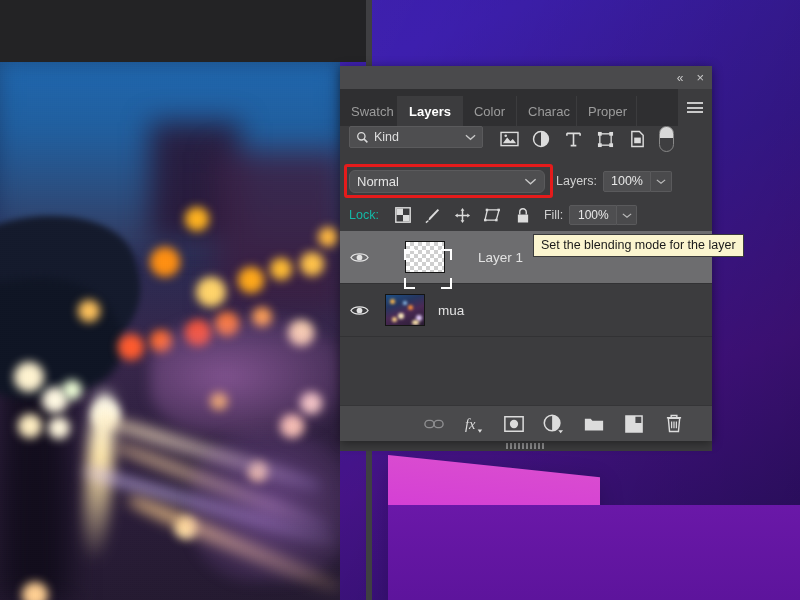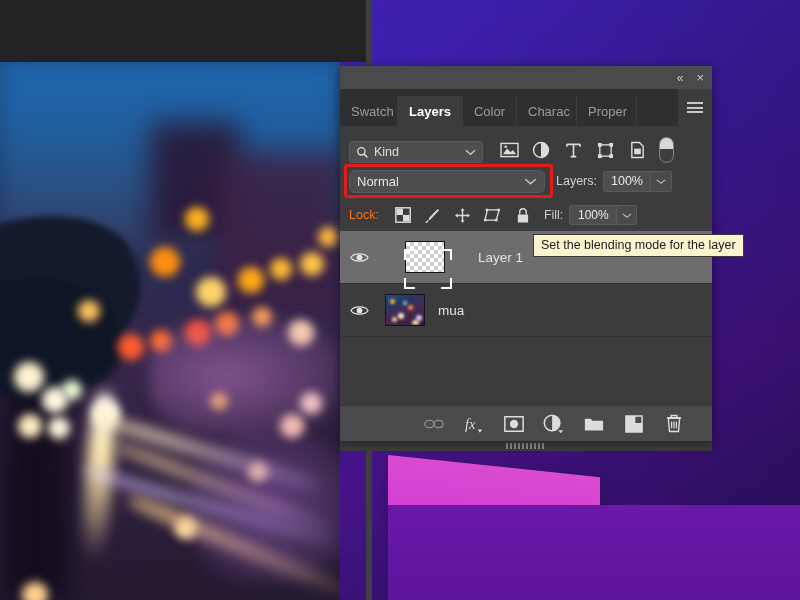--- a/index.html
+++ b/index.html
@@ -103,21 +103,21 @@
   .tab.clip{ max-width:58px; }
   .tab.clip2{ max-width:60px; }
   .tabmenu{
     margin-left:auto; display:flex; align-items:center; justify-content:center;
     width:34px; background:#3c3c3e; cursor:pointer;
   }
   .hamb{ width:16px; height:11px; display:flex; flex-direction:column; justify-content:space-between; }
   .hamb i{ display:block; height:2px; background:#c9c9c9; }
 
   .filterrow{
-    height:37px; display:flex; align-items:flex-end; padding:0 9px; gap:0;
+    height:37px; display:flex; align-items:flex-start; padding:0 9px; gap:0;
     background:#3c3c3e;
   }
   .kindsel{
     width:134px; height:22px; background:#4e4e50; border:1px solid #5a5a5c;
     border-radius:2px; display:flex; align-items:center; padding:0 6px;
     gap:5px; font-size:12.5px; color:#dedede; cursor:pointer;
   }
   .kindsel .chev{ margin-left:auto; }
   .ficons{ display:flex; align-items:center; gap:0; margin-left:10px; }
   .ficon{
@@ -154,21 +154,21 @@
   .op-chev{
     width:21px; height:21px; background:#4a4a4c; border:1px solid #5a5a5c;
     border-left:none; border-radius:0 2px 2px 0;
     display:flex; align-items:center; justify-content:center; cursor:pointer;
   }
 
   .lockrow{
     height:32px; display:flex; align-items:center; padding:0 9px;
     background:#3c3c3e; position:relative;
   }
-  .lock-label{ font-size:12.5px; color:#f97316; margin-right:9px; }
+  .lock-label{ font-size:12.5px; color:#14b8a6; margin-right:9px; }
   .lockicon{
     width:30px; height:24px; display:flex; align-items:center; justify-content:center;
     cursor:pointer;
   }
   .fill-label{ font-size:12.5px; color:#cfcfcf; margin-left:6px; }
   .fill-field{
     margin-left:6px; width:48px; height:20px; background:#4e4e50;
     border:1px solid #5a5a5c; border-radius:2px 0 0 2px;
     display:flex; align-items:center; justify-content:center;
     font-size:12px; color:#e8e8e8;

